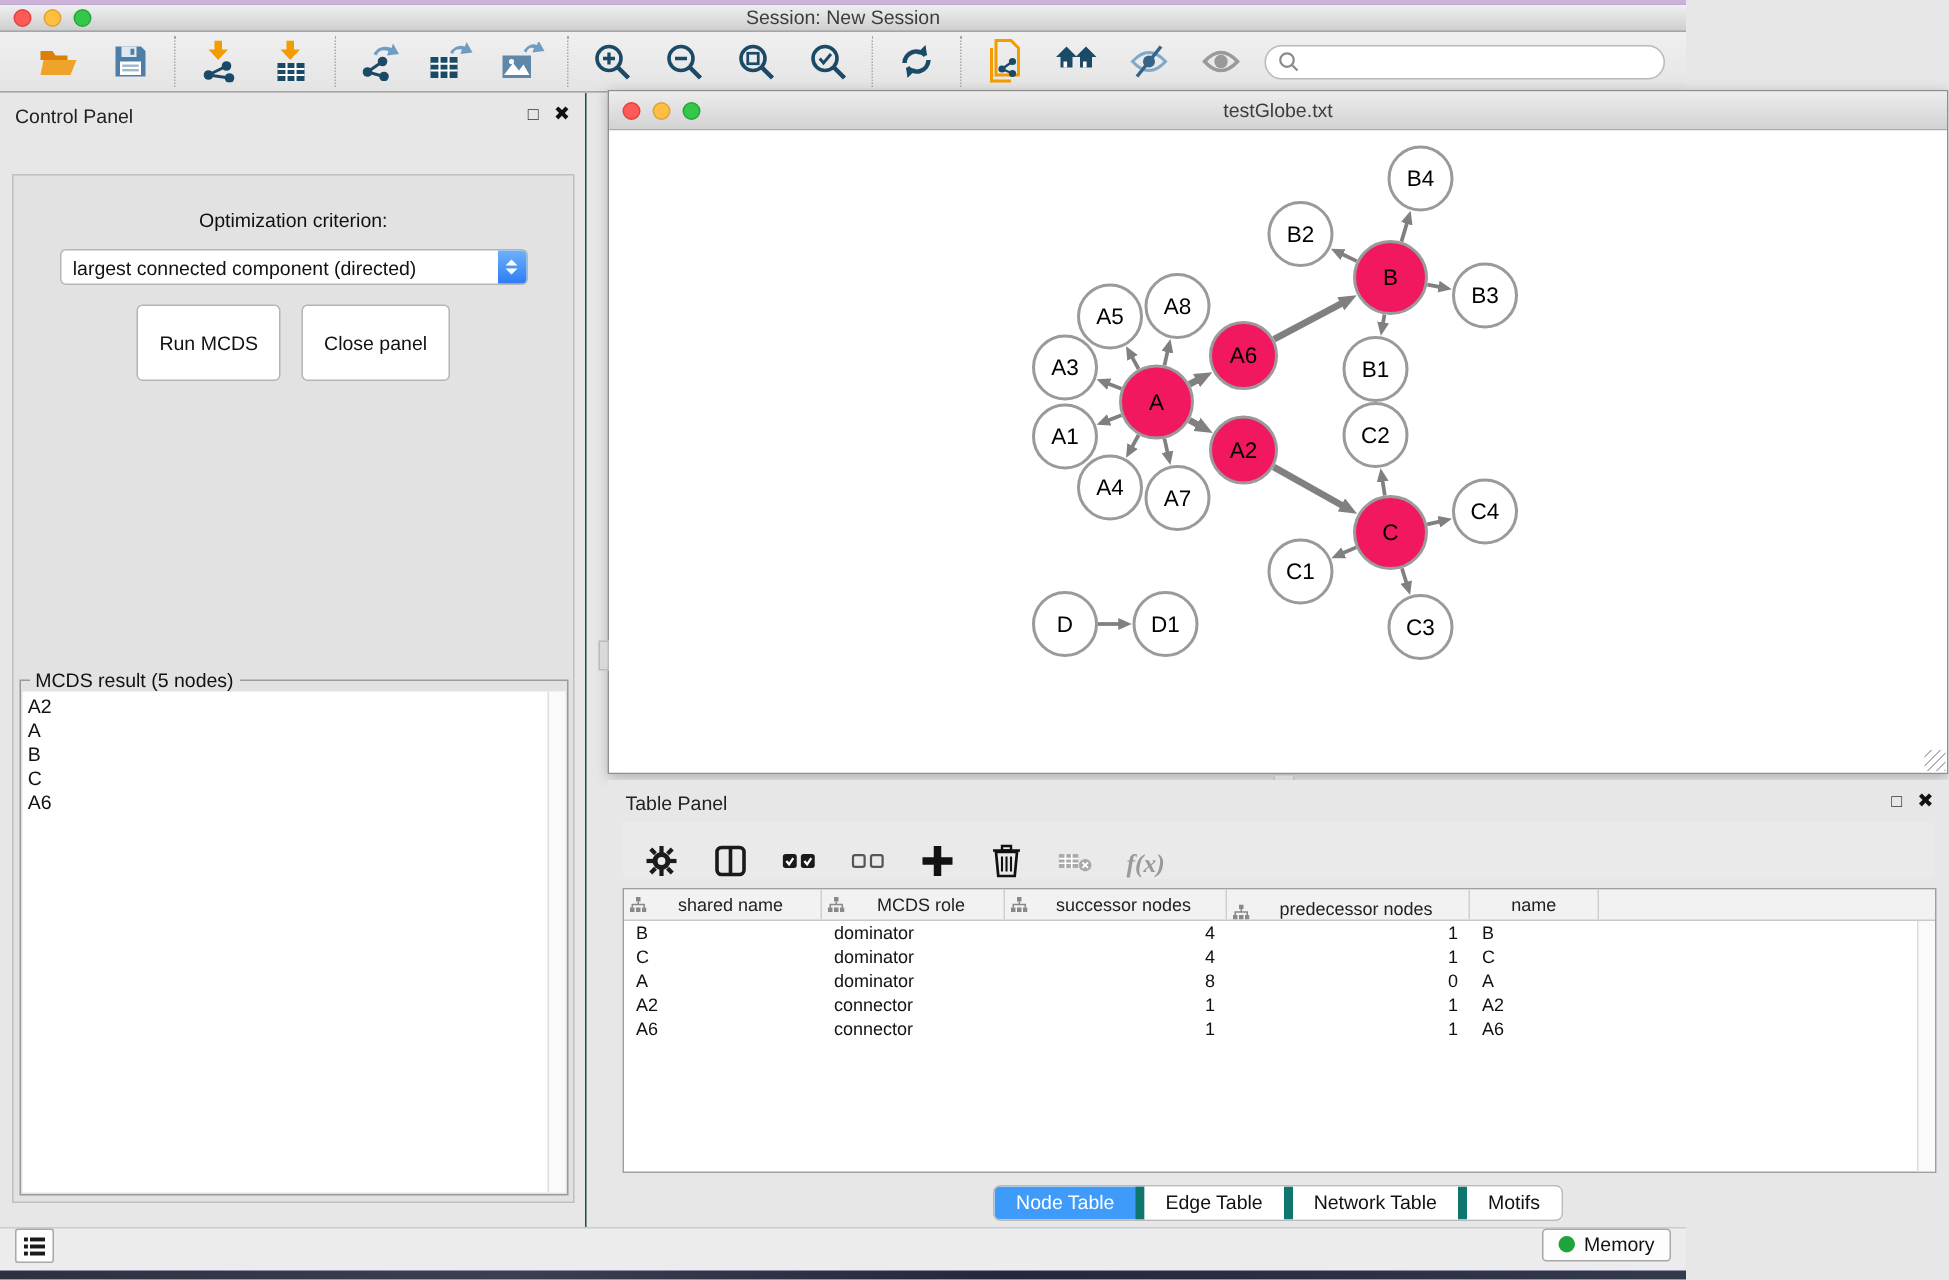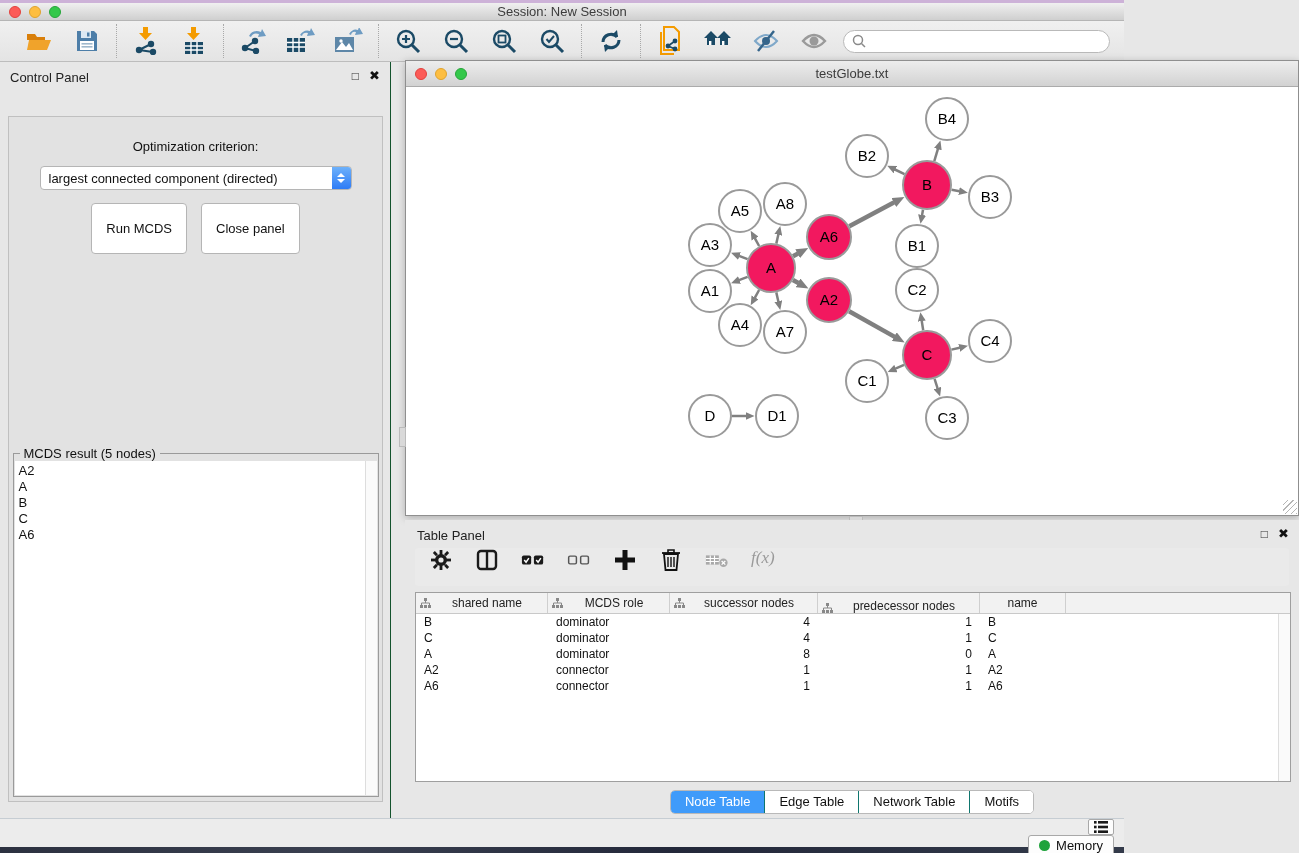--- a/index.html
+++ b/index.html
@@ -62,39 +62,39 @@
   .net-titlebar .traffic { top:7px; }
   .net-titlebar .title { text-align:center; line-height:25px; font-size:13px; color:#3c3c3c; }
   .net-canvas { position:relative; width:100%; height:428px; background:#fff; }
   .resize-grip { position:absolute; right:1px; bottom:1px; width:14px; height:14px; background:repeating-linear-gradient(135deg, transparent 0 3px, #b5b5b5 3px 4px); }
   .split-grip-v { position:absolute; left:-7px; top:366px; width:7px; height:20px; background:#d9d9d9; border:1px solid #bbb; }
   .split-grip-h { position:absolute; left:443px; bottom:-7px; width:14px; height:6px; background:#d9d9d9; border:1px solid #bbb; }
 
   
   .table-panel { position:absolute; left:405px; top:458px; width:894px; height:298px; background:#e7e7e7; }
   .tp-head { position:relative; height:26px; padding:8px 12px 0; font-size:13px; color:#222; }
-  .tp-toolbar { display:flex; align-items:flex-start; gap:22px; height:38px; margin:2px 10px 0; background:#eaeaea; border-radius:3px; padding:0 14px; }
+  .tp-toolbar { display:flex; align-items:flex-end; gap:22px; height:38px; margin:2px 10px 0; background:#eaeaea; border-radius:3px; padding:0 14px;font-weight:bold; }
   .tp-toolbar .tbtn { width:24px; height:24px; }
   .fx { font-family:"Liberation Serif", serif; font-style:italic; font-size:17px; color:#9a9a9a; }
   .tablebox { position:relative; margin:6px 8px 0 10px; height:190px; background:#fff; border:1px solid #9f9f9f; overflow:hidden; }
   .thead { display:flex; height:21px; background:#f2f2f2; border-bottom:1px solid #c9c9c9; }
   .th { display:flex; align-items:center; padding:0 4px; border-right:1px solid #cfcfcf; }
   .th .thlabel { flex:1; text-align:center; font-size:12px; color:#222; }
   .tr { display:flex; height:16px; align-items:center; }
   .td { font-size:12px; color:#111; padding:0 8px; white-space:nowrap; }
   .td.num { text-align:right; }
   .table-scroll { position:absolute; right:0; top:21px; bottom:0; width:12px; background:#fafafa; border-left:1px solid #ddd; }
   .tp-tabs { display:flex; justify-content:center; margin-top:8px; }
   .seg { display:flex; border:1px solid #b9b9b9; border-radius:5px; overflow:hidden; background:#fff; }
-  .seg-tab { padding:3px 14px 4px; font-size:13px; color:#111; border-right:1px solid #0f766e; background:#fff; }
+  .seg-tab { padding:3px 14px 4px; font-size:13px; color:#111; border-right:6px solid #0f766e; background:#fff; }
   .seg-tab:last-child { border-right:none; }
   .seg-tab.active { background:#3f9bfa; color:#fff; }
 
   
-  .statusbar { position:relative; height:29px; background:#ececec; border-top:1px solid #c6cdd3; display:flex; align-items:flex-end; padding:0 10px;flex-direction:column; }
+  .statusbar { position:relative; height:29px; background:#ececec; border-top:1px solid #c6cdd3; display:flex; align-items:flex-start; padding:0 10px; }
   .sb-left-btn { width:26px; height:23px; background:#fdfdfd; border:1px solid #a8a8a8; border-radius:2px; display:flex; align-items:center; justify-content:center; }
   .statusbar .spacer { flex:1; }
   .memory-btn { display:flex; align-items:center; gap:6px; background:#fdfdfd; border:1px solid #a8a8a8; border-radius:3px; padding:2px 10px 3px; font-size:13px; color:#111; }
   .memdot { width:11px; height:11px; border-radius:50%; background:#1fa33c; }
   .desktop-strip { height:6px; background:linear-gradient(90deg,#2c3140,#3a4050 30%,#23283a 60%,#333a4a); }
 
   svg text { font-family:"Liberation Sans", sans-serif; }
 </style>
 </head>
 <body>

